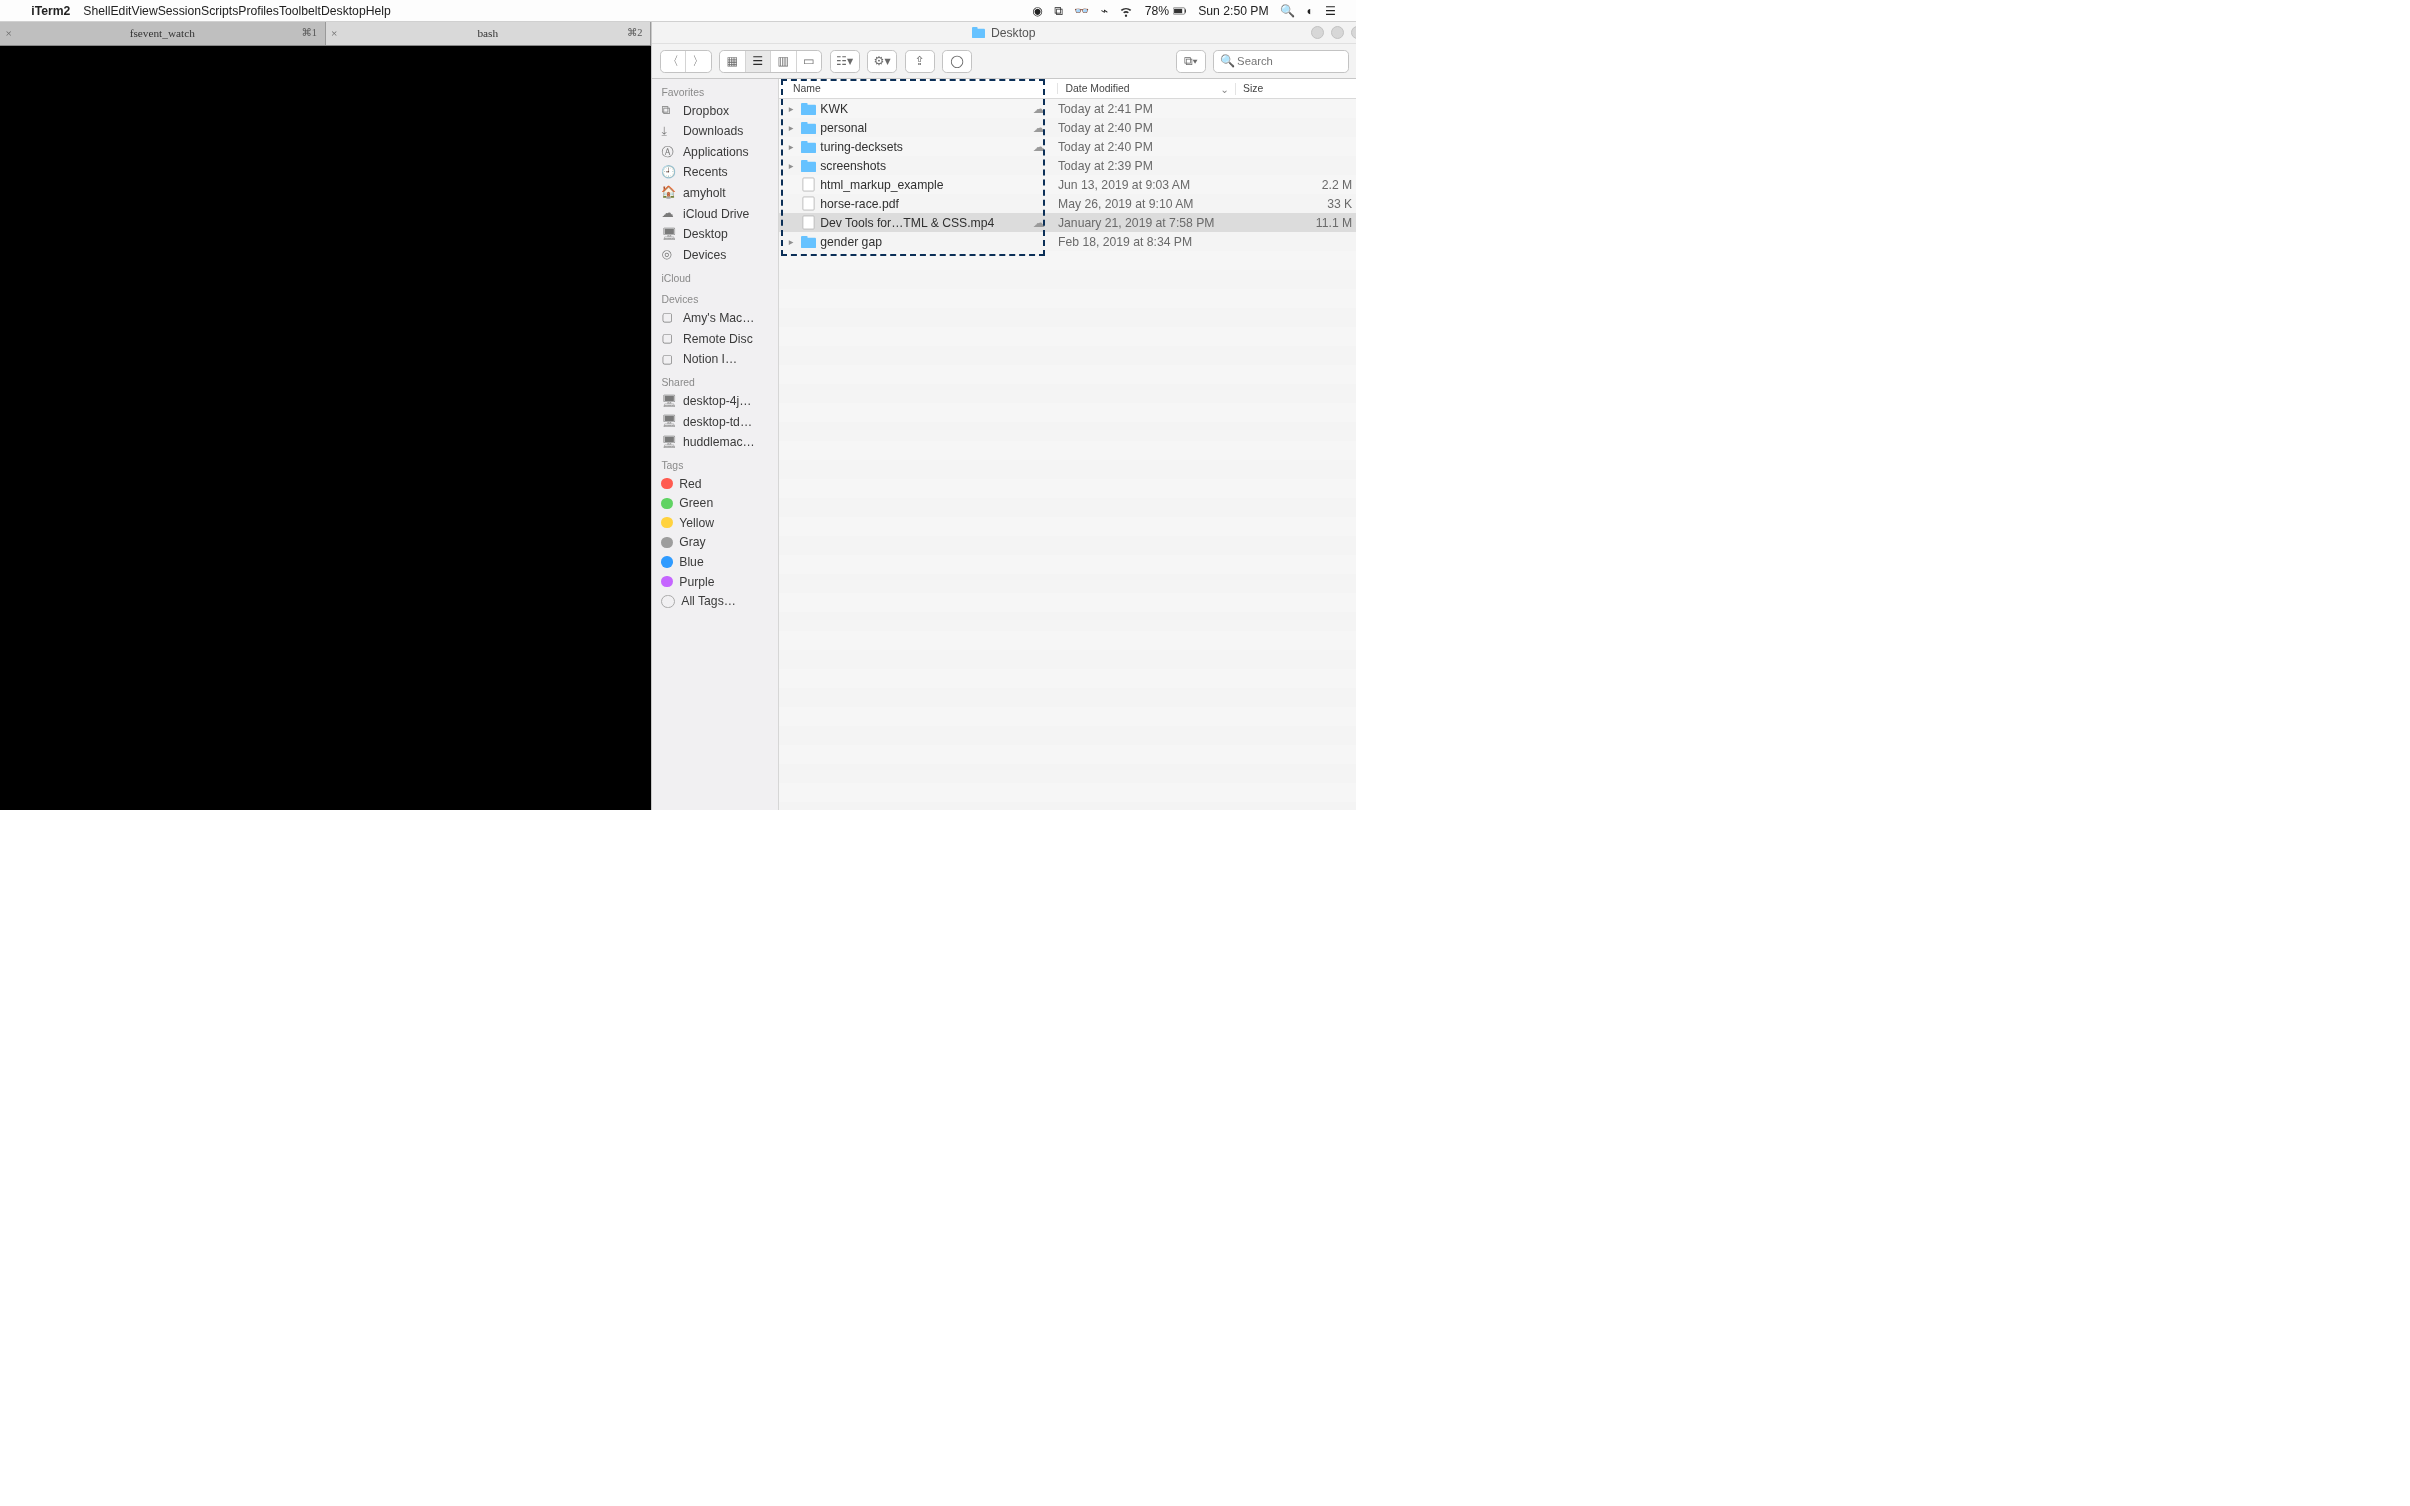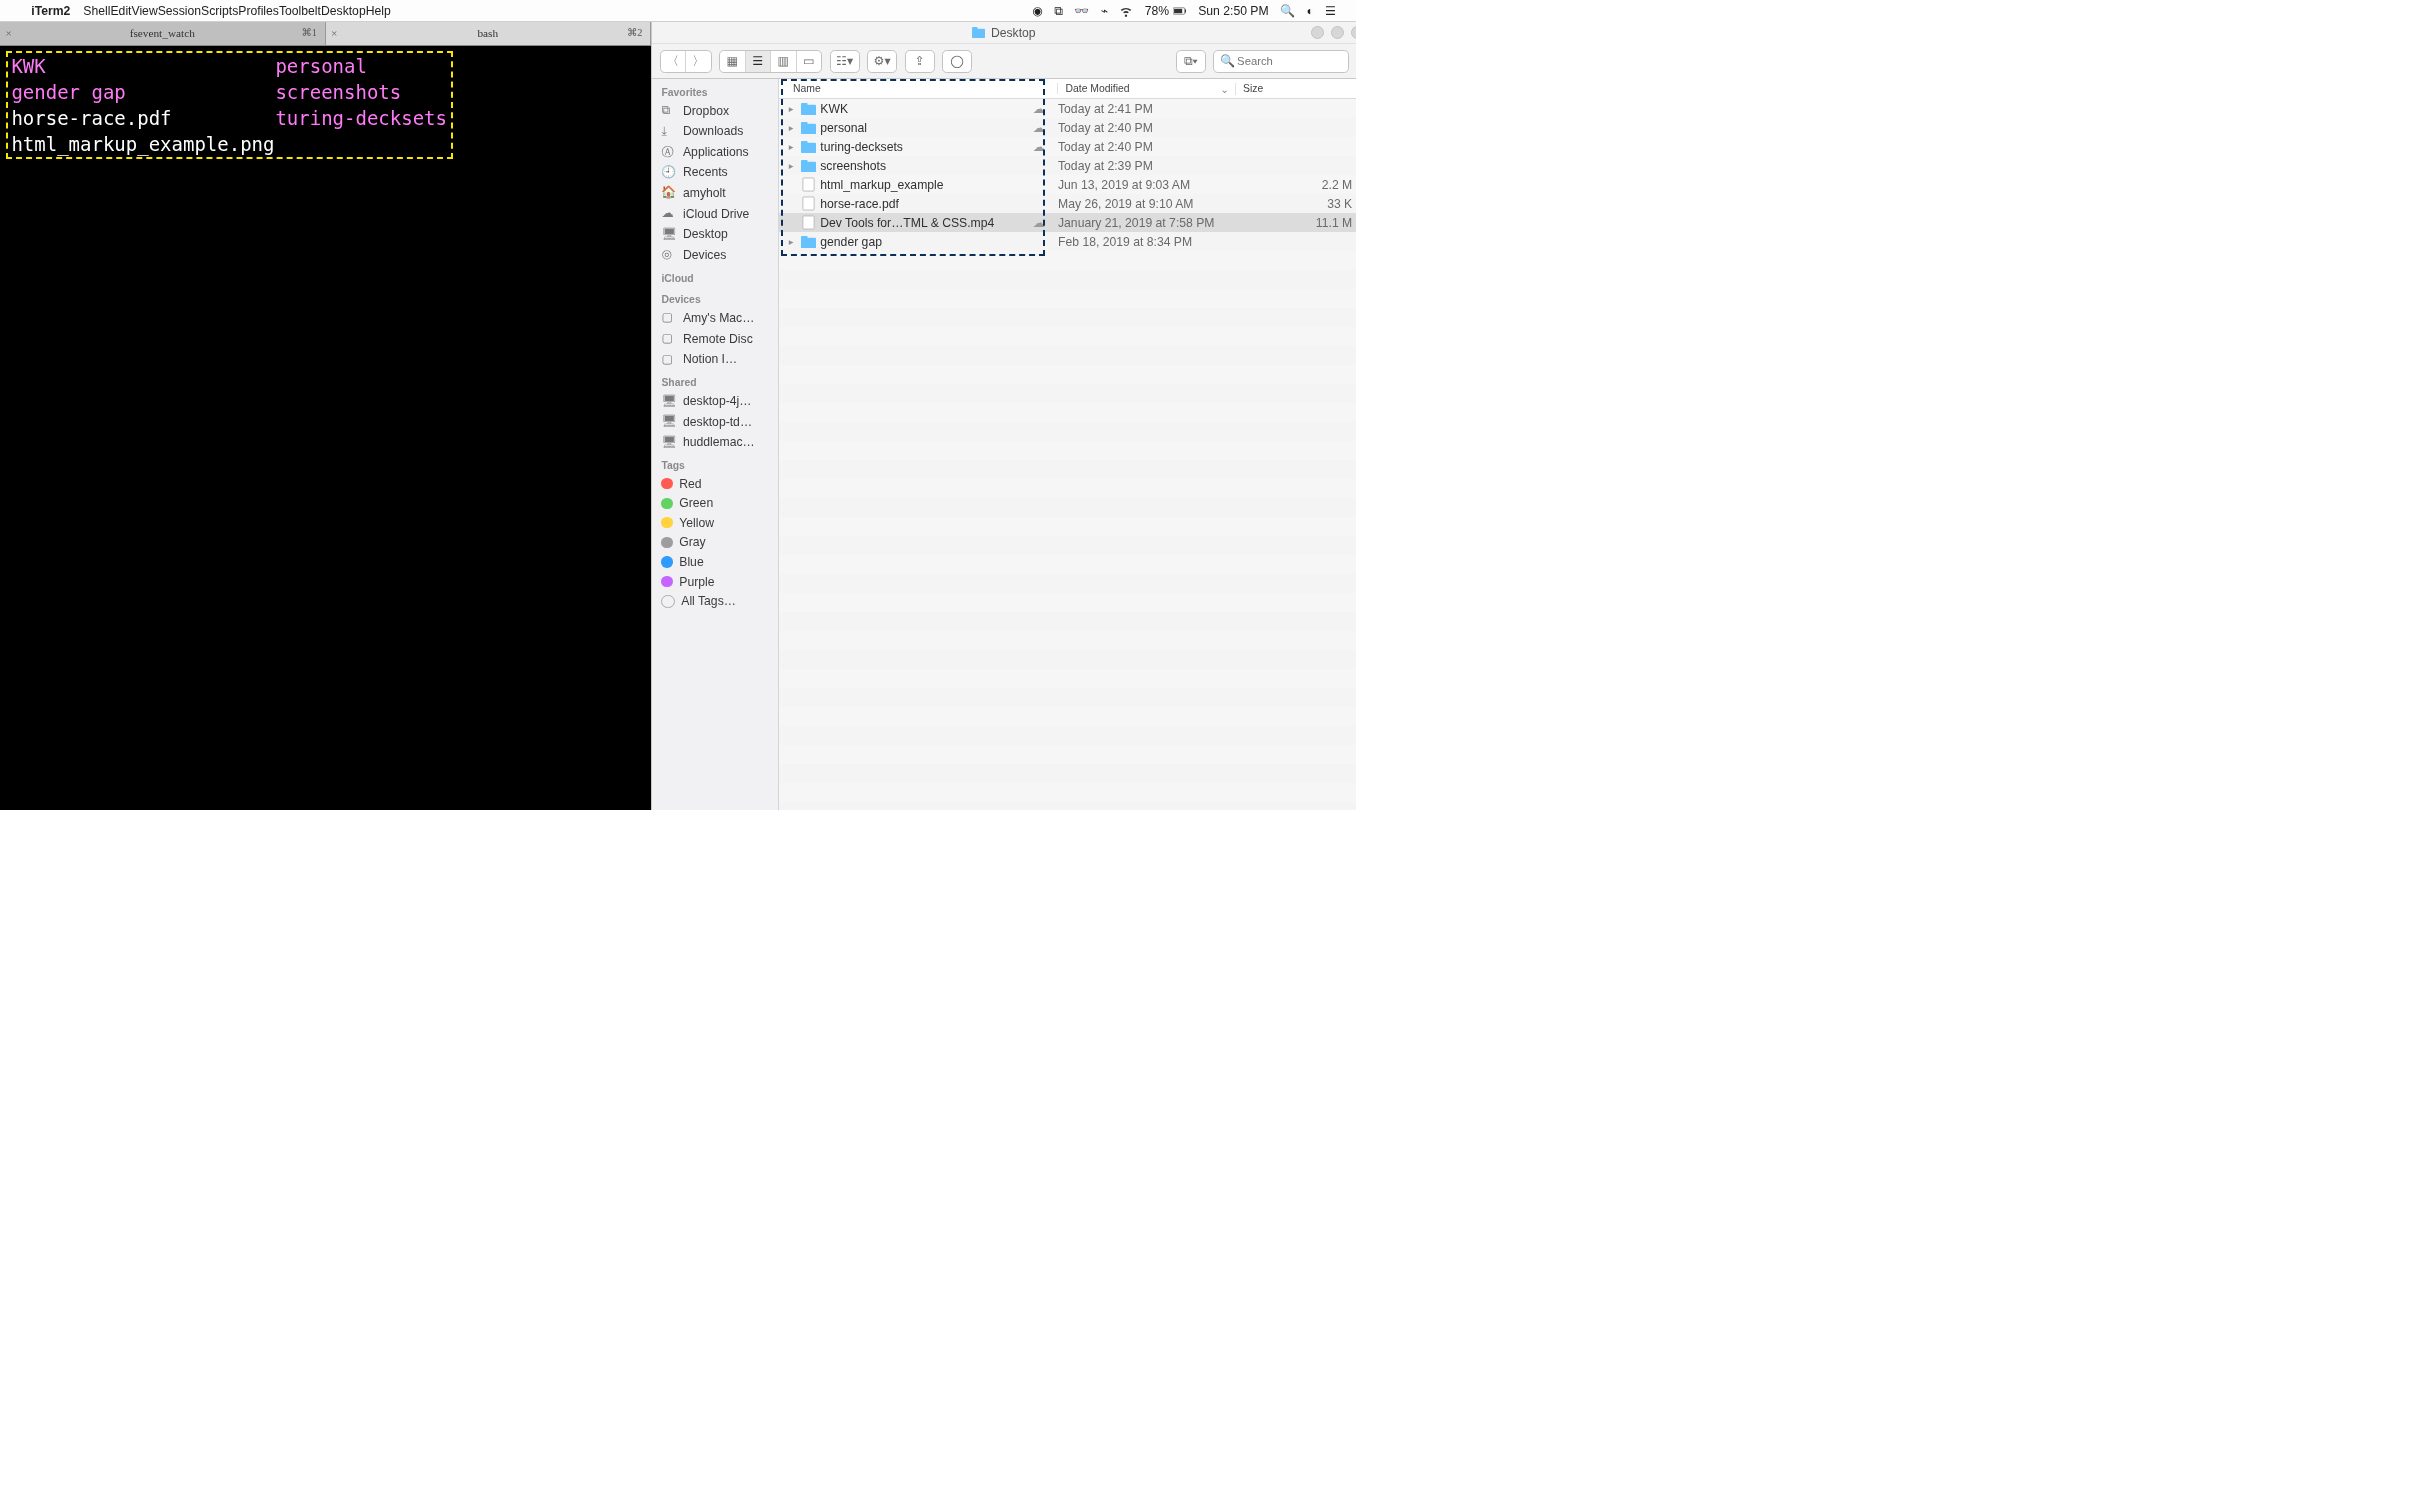--- a/index.html
+++ b/index.html
@@ -38,21 +38,21 @@
 .seg{display:flex;border:0.9px solid #c3c3c3;border-radius:4.7px;overflow:hidden;background:#fff}
 .segb{width:24.5px;height:21px;display:flex;align-items:center;justify-content:center;border-right:0.9px solid #d4d4d4;color:#6a6a6a}
 .segb:last-child{border-right:none}
 .segb.act{background:#e9e9e9;color:#2a2a2a}
 .sbtn{border:0.9px solid #c3c3c3;border-radius:4.7px;height:21px;min-width:28px;background:#fff;display:flex;align-items:center;justify-content:center;color:#6a6a6a}
 #search{flex:0 0 122px;height:21px;border:0.9px solid #c3c3c3;border-radius:4.7px;background:#fff;display:flex;align-items:center;padding:0 5.6px;color:#9a9a9a}
 #search input{border:none;outline:none;font-size:11.3px;width:85px;color:#555}
 #finbody{flex:1;display:flex;overflow:hidden}
 
 #side{width:126px;background:#f1f0f2;border-right:0.9px solid #d6d6d6;overflow:hidden;font-size:12.2px}
-.shdr{color:#8a8a8a;font-size:10.4px;font-weight:700;padding:7.5px 9.4px 2.8px}
+.shdr{color:#8a8a8a;font-size:10.4px;font-weight:400;padding:7.5px 9.4px 2.8px}
 .sit{display:flex;align-items:center;gap:6.6px;padding:2.8px 9.4px;color:#3b3b3b;white-space:nowrap;overflow:hidden;text-overflow:ellipsis}
 .sit svg,.sit .ic{width:15px;height:15px;flex:0 0 15px}
 .tagd{width:11.3px;height:11.3px;border-radius:50%;flex:0 0 11.3px}
 
 #list{flex:1;position:relative;overflow:hidden}
 #lhdr{height:19px;border-bottom:0.9px solid #d9d9d9;display:flex;align-items:center;font-size:10.4px;color:#444;background:#fff}
 #lhdr .c1{width:264px;padding-left:14px;border-right:0.9px solid #e3e3e3}
 #lhdr .c2{width:169px;padding-left:7.5px;border-right:0.9px solid #e3e3e3;display:flex}
 #lhdr .c3{flex:1;padding-left:7.5px}
 #rows{}
@@ -118,26 +118,20 @@
         <span>fsevent_watch</span>
         <span class="k">⌘1</span>
       </div>
       <div class="ttab act">
         <span class="x">×</span>
         <span>bash</span>
         <span class="k">⌘2</span>
       </div>
     </div>
     <div id="tbody">
-      <div class="hl">
-        <div><span class="col m1">KWK</span><span class="m1">personal</span></div>
-        <div><span class="col m1">gender gap</span><span class="m1">screenshots</span></div>
-        <div><span class="col w">horse-race.pdf</span><span class="m1">turing-decksets</span></div>
-        <div><span class="col w">html_markup_example.png</span><span class="w"></span></div>
-      </div>
     </div>
   </div>
 
   <div id="finder">
     <div style="position:relative">
       <div id="ftitle">
         <span class="dots">
             <span class="dot"></span>
             <span class="dot"></span>
             <span class="dot"></span>

